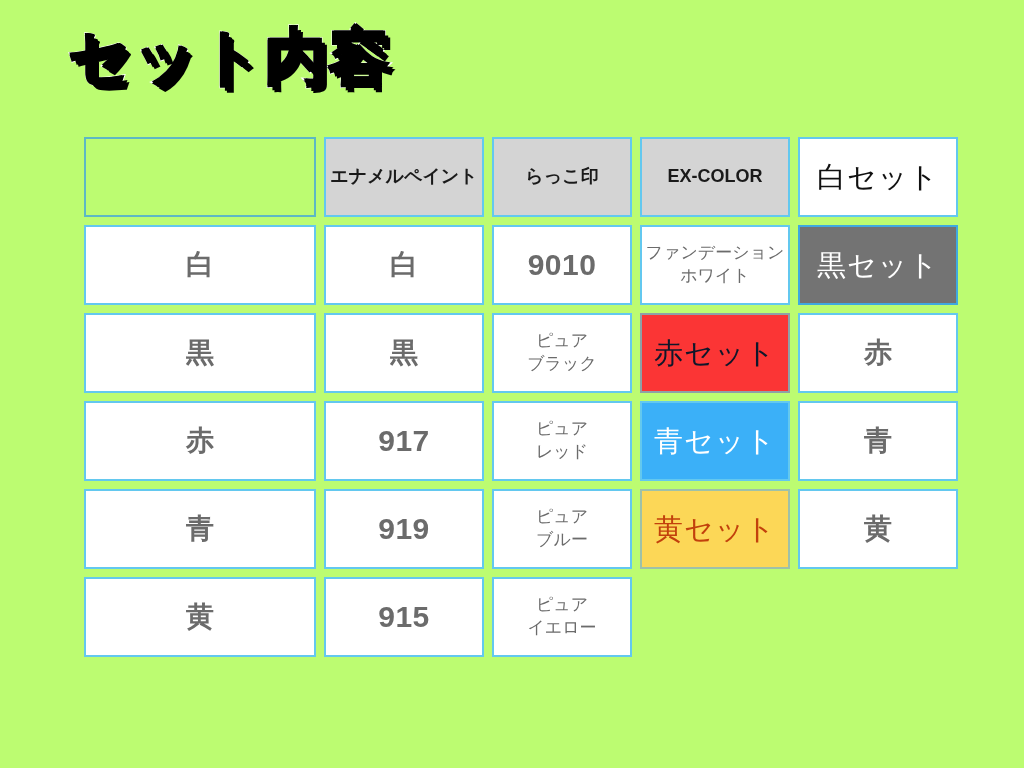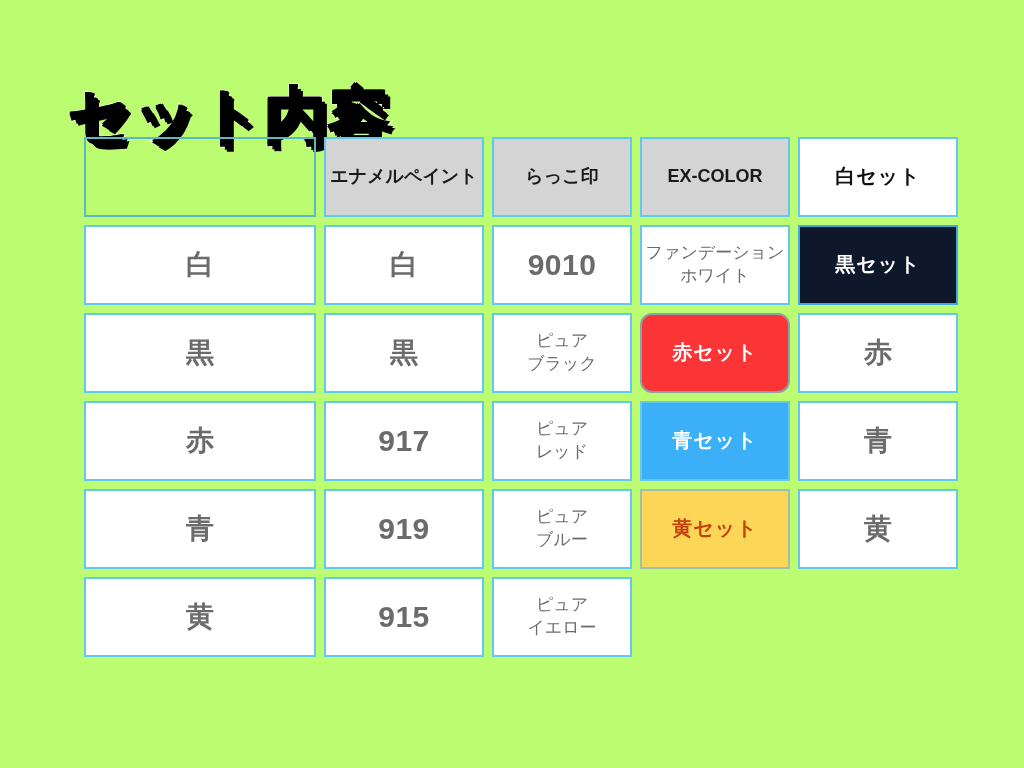--- a/index.html
+++ b/index.html
@@ -16,22 +16,20 @@
     position: relative;
   }
 
   
   .title-wrap {
     position: absolute;
     left: 68px;
     top: 26px;
     height: 86px;
     display: flex;
-    align-items: center;
-    margin-top: 47px;
   }
   .title {
     font-size: 62px;
     font-weight: 900;
     letter-spacing: 2px;
     line-height: 1;
     color: #000000;
     -webkit-text-stroke: 3px #ffffff;
     paint-order: stroke fill;
     text-shadow:
@@ -81,27 +79,27 @@
     background: #d4d4d4;
     border: 2px solid #63c8ef;
     color: #1a1a1a;
     font-size: 18px;
     font-weight: 700;
     letter-spacing: 0px;
   }
 
   
   .cell.rowlabel {
-    font-size: 20px;
-    font-weight: 700;
+    font-size: 29px;
+    font-weight: 400;
     letter-spacing: 1px;
   }
   .cell.rowlabel.sw-white  { background: #ffffff; color: #111111; border-color: #63c8ef; }
-  .cell.rowlabel.sw-black  { background: #0f172a; color: #ffffff; border-color: #3fa9e0; }
-  .cell.rowlabel.sw-red    { background: #fb3535; color: #ffffff; border-color: #8fa0a6; border-radius: 12px; }
+  .cell.rowlabel.sw-black  { background: #737373; color: #ffffff; border-color: #3fa9e0; }
+  .cell.rowlabel.sw-red    { background: #fb3535; color: #0f172a; border-color: #8fa0a6; }
   .cell.rowlabel.sw-blue   { background: #3bb0f8; color: #ffffff; border-color: #63c8ef; text-align: center; }
   .cell.rowlabel.sw-yellow { background: #fcd757; color: #c2410c; border-color: #9fc1a8; }
 
   .cell.num { font-size: 30px; font-weight: 700; letter-spacing: 0.5px; }
   .cell.small { font-size: 17px; font-weight: 400; line-height: 1.35; }
   .cell.kanji { font-size: 28px; font-weight: 700; }
 
   .two-line { white-space: pre-line; }
 </style>
 </head>

